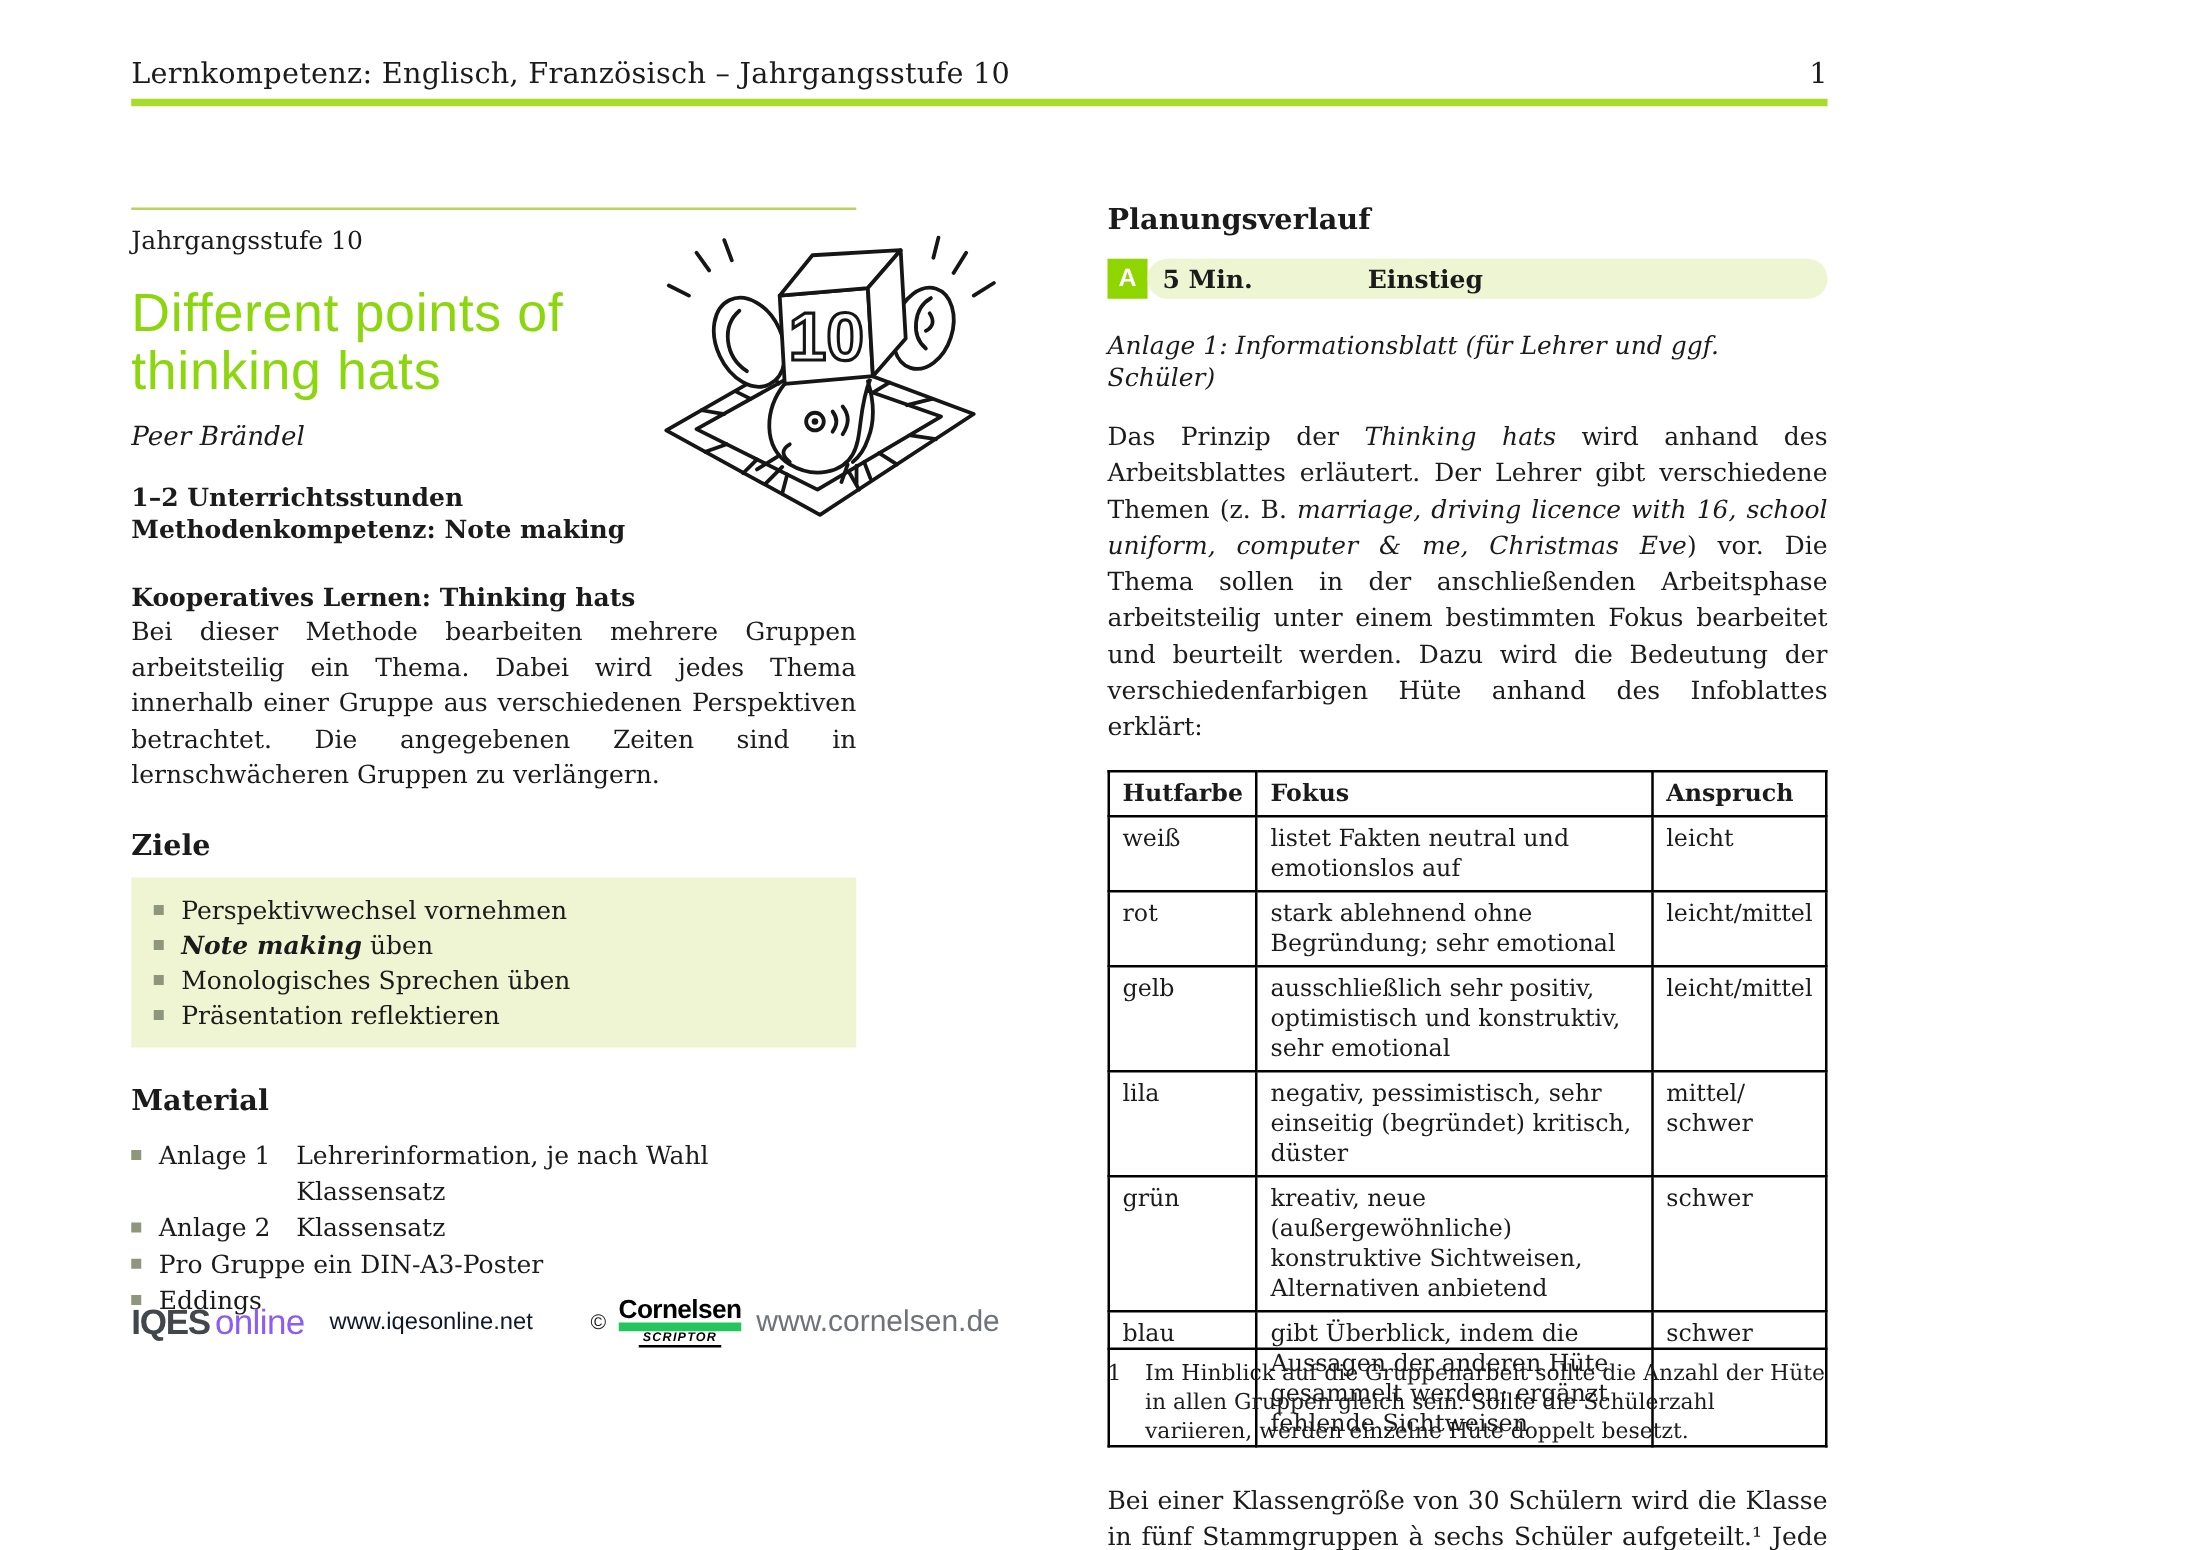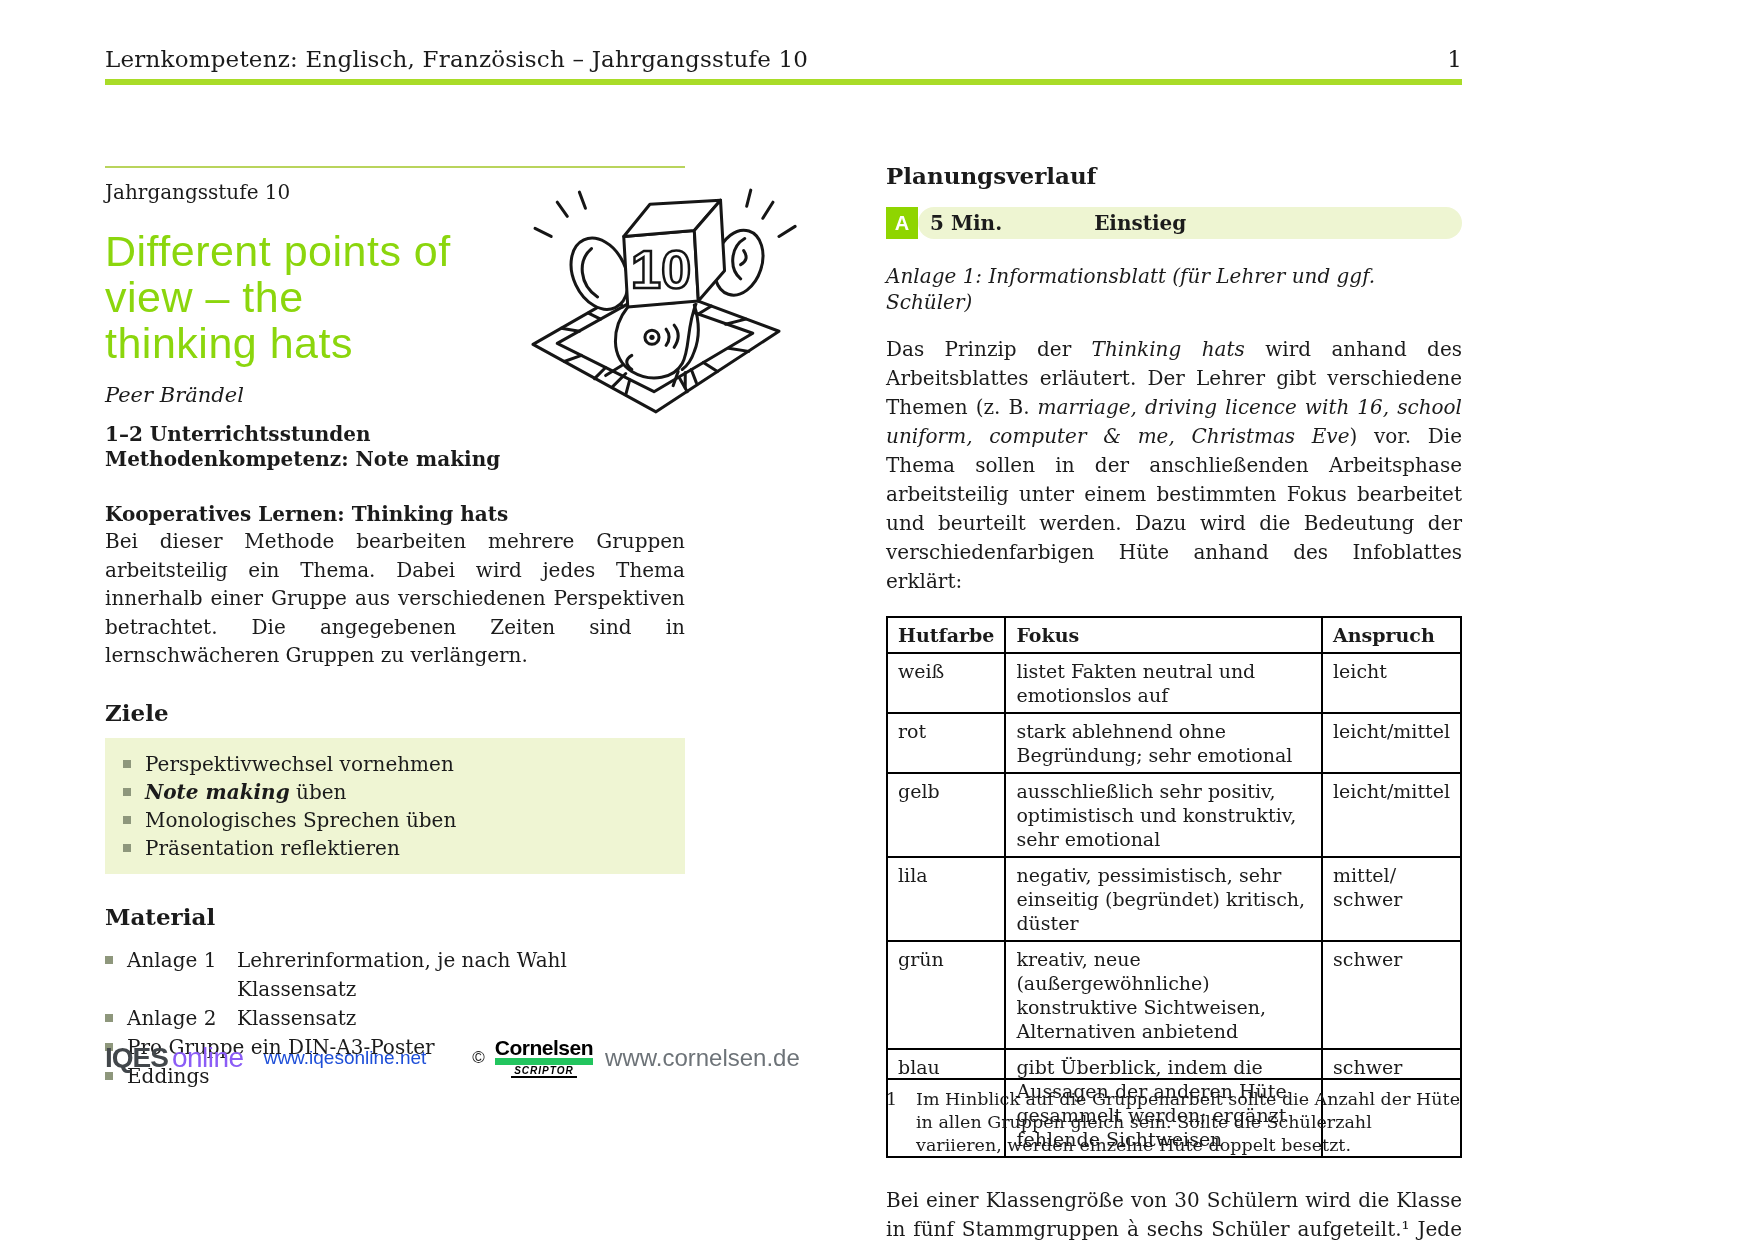--- a/index.html
+++ b/index.html
@@ -12,21 +12,21 @@
   .header-title{font-size:23px;letter-spacing:.2px;}
   .header-pagenum{font-size:23px;}
   .header-rule{position:absolute;left:105px;top:79px;width:1357px;height:6px;background:#a9dc28;}
 
   
   .col-left{position:absolute;left:105px;top:166px;width:580px;}
   .kicker-rule{height:2px;background:#b9d45c;}
   .kicker{margin-top:12px;font-size:20px;line-height:24px;}
   .doc-title{margin-top:24px;font-family:"Liberation Sans", sans-serif;font-size:43px;line-height:46px;color:#8bd60d;letter-spacing:.5px;}
   .author{margin-top:16px;font-style:italic;font-size:21px;line-height:26px;}
-  .meta{margin-top:14px;font-weight:bold;font-size:20px;line-height:25px;}
+  .meta{margin-top:24px;font-weight:bold;font-size:20px;line-height:25px;}
   .coop-heading{margin-top:30px;font-weight:bold;font-size:20px;line-height:25px;}
   .body-text{font-size:20px;line-height:28.5px;text-align:justify;}
   .h2{font-weight:bold;font-size:23px;line-height:26px;margin-top:30px;}
   .ziele-box{margin-top:12px;background:#eff5d3;padding:12px 18px;}
   .li-row{display:flex;align-items:baseline;font-size:20px;line-height:28px;}
   .bullet-sq{flex:0 0 auto;width:8px;height:8px;background:#8e977c;margin-right:14px;position:relative;top:-3px;}
   .material-list{margin-top:16px;}
   .material-list .li-row{line-height:29px;}
   .mat-label{display:inline-block;min-width:110px;}
 
@@ -56,21 +56,21 @@
   .footnote{position:absolute;left:886px;top:1078px;width:576px;border-top:2px solid #000;padding-top:8px;}
   .footnote-inner{display:flex;font-size:17.5px;line-height:23px;}
   .fn-num{flex:0 0 30px;}
   .fn-text{flex:1;}
 
   
   .footer{position:absolute;left:105px;top:1038px;display:flex;align-items:center;font-family:"Liberation Sans", sans-serif;}
   .iqes-logo{display:flex;align-items:baseline;}
   .iqes-bold{font-weight:bold;font-size:28px;color:#42474b;letter-spacing:-1px;}
   .iqes-light{font-size:28px;color:#8b5cf6;margin-left:4px;letter-spacing:-.5px;}
-  .footer-url{font-size:19px;color:#1d4ed8;margin-left:20px;}
+  .footer-url{font-size:19px;color:#0f172a;margin-left:20px;}
   .copyright{font-size:17px;color:#222;margin-left:46px;}
   .cornelsen-logo{margin-left:10px;display:inline-flex;flex-direction:column;align-items:center;}
   .cornelsen-word{font-weight:bold;font-size:21px;color:#000;letter-spacing:-.5px;border-bottom:7px solid #22c55e;line-height:20px;}
   .scriptor-word{font-weight:bold;font-style:italic;font-size:10px;letter-spacing:1px;color:#000;border-bottom:2px solid #000;line-height:11px;padding:0 3px;}
   .footer-url2{font-size:24px;color:#6d7378;margin-left:12px;}
 
   svg .sk{stroke:#161616;stroke-width:3;fill:none;stroke-linecap:round;stroke-linejoin:round;}
   svg .skf{stroke:#161616;stroke-width:3;fill:#ffffff;stroke-linejoin:round;}
 </style>
 </head>
@@ -82,21 +82,20 @@
     <span class="header-title">Lernkompetenz: Englisch, Französisch – Jahrgangsstufe 10</span>
     <span class="header-pagenum">1</span>
   </div>
   <div class="header-rule"></div>
 
   <div class="col-left">
     <div class="kicker-rule"></div>
     <div class="kicker">Jahrgangsstufe 10</div>
     <div class="doc-title">
       <div>Different points of</div>
-      <div>view – the</div>
       <div>thinking hats</div>
     </div>
     <div class="author">Peer Brändel</div>
     <div class="meta">
       <div>1–2 Unterrichtsstunden</div>
       <div>Methodenkompetenz: Note making</div>
     </div>
     <div class="coop-heading">Kooperatives Lernen: Thinking hats</div>
     <div class="body-text">Bei dieser Methode bearbeiten mehrere Gruppen arbeitsteilig ein Thema. Dabei wird jedes Thema innerhalb einer Gruppe aus verschiedenen Perspektiven betrachtet. Die angegebenen Zeiten sind in lernschwächeren Gruppen zu verlängern.</div>
 

